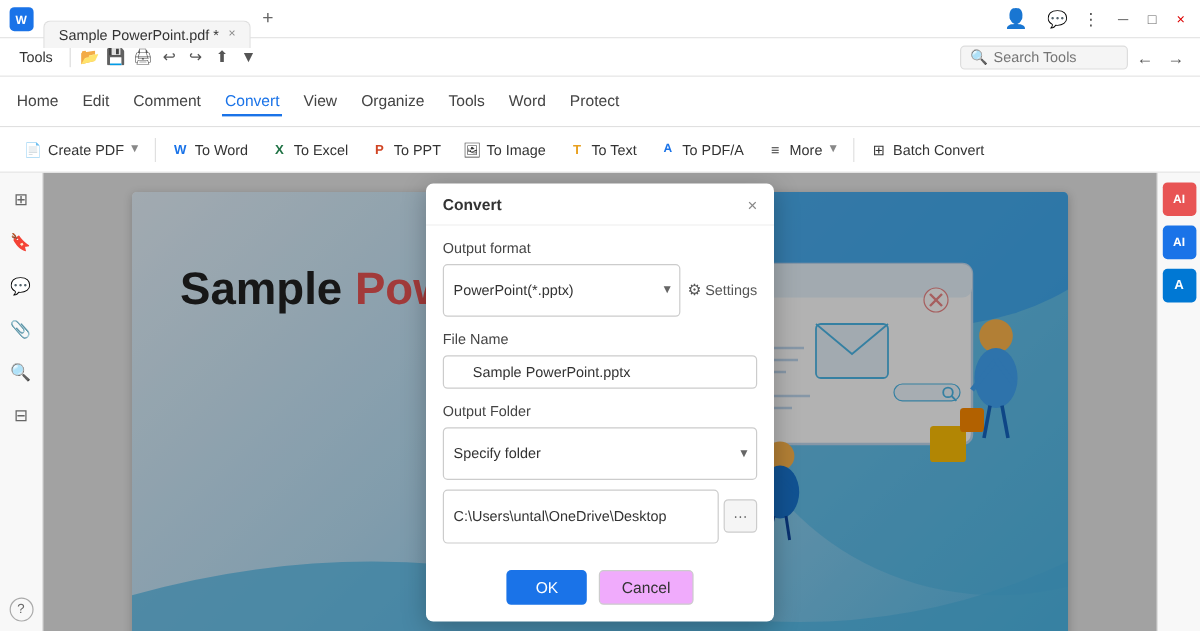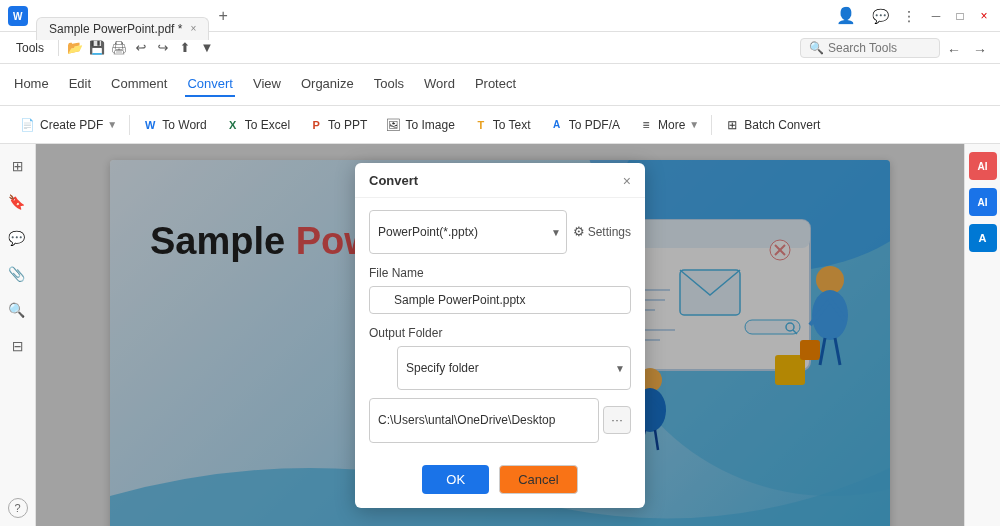--- a/index.html
+++ b/index.html
@@ -334,21 +334,21 @@
       padding: 6px 24px;
       background: #1a73e8;
       color: #fff;
       border: none;
       border-radius: 4px;
       font-size: 13px;
       cursor: pointer;
     }
     .btn-cancel {
       padding: 6px 18px;
-      background: #f97316;
+      background: #f0abfc;
       color: #333;
       border: 1px solid #ccc;
       border-radius: 4px;
       font-size: 13px;
       cursor: pointer;
     }
 
     
     .illus-svg { width: 380px; height: 300px; }
   </style>
@@ -545,41 +545,42 @@
     <div class="modal-overlay">
       <div class="convert-dialog">
 
         <div class="dialog-header">
           <span class="dialog-title">Convert</span>
           <span class="dialog-close">×</span>
         </div>
 
         <div class="dialog-body">
 
+          <div class="form-label">Output format</div>
           <div class="form-row">
             <div class="select-wrapper">
               <select>
                 <option value="PowerPoint(*.pptx)">PowerPoint(*.pptx)</option>
                 <option value="Word(*.docx)">Word(*.docx)</option>
               </select>
               <span class="select-arrow">▼</span>
             </div>
             <div class="settings-btn">
               <span class="gear-icon">⚙</span>
               <span>Settings</span>
             </div>
           </div>
 
           <div class="form-label">File Name</div>
           <div style="margin-bottom:12px;">
             <input class="form-input" type="text" value="Sample PowerPoint.pptx" style="">
           </div>
 
           <div class="form-label">Output Folder</div>
-          <div style="margin-bottom:8px;margin-left:28px;">
+          <div style="margin-bottom:8px;">
             <div class="select-wrapper">
               <select>
                 <option value="Specify folder">Specify folder</option>
               </select>
               <span class="select-arrow">▼</span>
             </div>
           </div>
           <div class="folder-row">
             <input class="folder-input" type="text" value="C:\Users\untal\OneDrive\Desktop" style="">
             <div class="folder-browse-btn">···</div>

